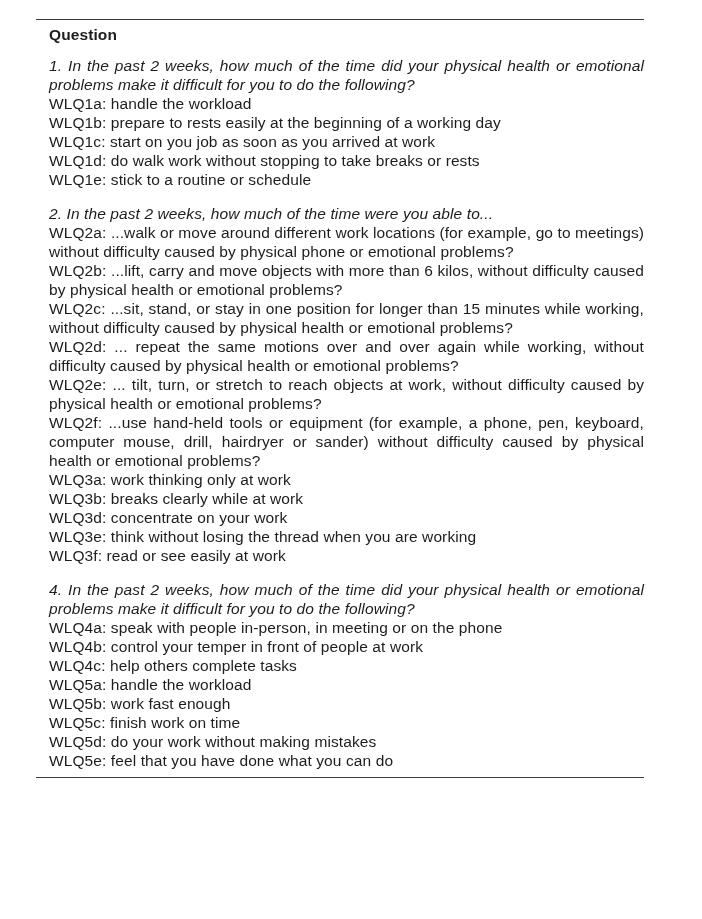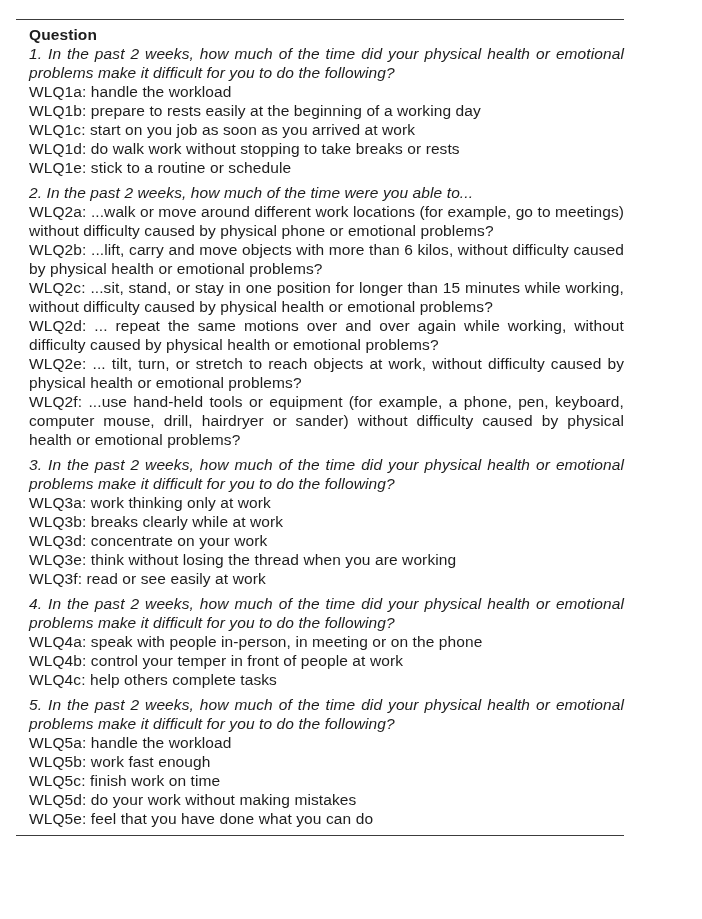--- a/index.html
+++ b/index.html
@@ -7,41 +7,41 @@
     width: 702px;
     height: 919px;
     background: #ffffff;
     font-family: "Liberation Sans", sans-serif;
     color: #1d1d1d;
     position: relative;
     overflow: hidden;
   }
   .table-fragment {
     position: absolute;
-    left: 16px;
+    left: 36px;
     top: 19px;
     width: 595px;
     border-top: 1px solid #3c3c3c;
     border-bottom: 1px solid #3c3c3c;
     padding: 5px 0 7px 13px;
     font-size: 15.5px;
     line-height: 19px;
     letter-spacing: 0.1px;
   }
   p { margin: 0; }
   .header {
     font-weight: bold;
     font-size: 15.5px;
   }
   .question {
     font-style: italic;
     text-align: justify;
-    margin-top: 6px;
+    margin-top: 15px;
   }
-  section:first-of-type .question { margin-top: 0; }
+  section:first-of-type .question { margin-top: 12px; }
   .item {
     text-align: justify;
   }
 </style>
 </head>
 <body>
 
 <div class="table-fragment">
 
   <p class="header">Question</p>
@@ -59,37 +59,35 @@
     <p class="question">2. In the past 2 weeks, how much of the time were you able to...</p>
     <p class="item">WLQ2a: ...walk or move around different work locations (for example, go to meetings) without difficulty caused by physical phone or emotional problems?</p>
     <p class="item">WLQ2b: ...lift, carry and move objects with more than 6 kilos, without difficulty caused by physical health or emotional problems?</p>
     <p class="item">WLQ2c: ...sit, stand, or stay in one position for longer than 15 minutes while working, without difficulty caused by physical health or emotional problems?</p>
     <p class="item">WLQ2d: ... repeat the same motions over and over again while working, without difficulty caused by physical health or emotional problems?</p>
     <p class="item">WLQ2e: ... tilt, turn, or stretch to reach objects at work, without difficulty caused by physical health or emotional problems?</p>
     <p class="item">WLQ2f: ...use hand-held tools or equipment (for example, a phone, pen, keyboard, computer mouse, drill, hairdryer or sander) without difficulty caused by physical health or emotional problems?</p>
   </section>
 
   <section>
-    <p class="question">3. In the past 2 weeks, how much of the time did your physical health or emotional problems make it difficult for you to do the following?</p>
     <p class="item">WLQ3a: work thinking only at work</p>
     <p class="item">WLQ3b: breaks clearly while at work</p>
     <p class="item">WLQ3d: concentrate on your work</p>
     <p class="item">WLQ3e: think without losing the thread when you are working</p>
     <p class="item">WLQ3f: read or see easily at work</p>
   </section>
 
   <section>
     <p class="question">4. In the past 2 weeks, how much of the time did your physical health or emotional problems make it difficult for you to do the following?</p>
     <p class="item">WLQ4a: speak with people in-person, in meeting or on the phone</p>
     <p class="item">WLQ4b: control your temper in front of people at work</p>
     <p class="item">WLQ4c: help others complete tasks</p>
   </section>
 
   <section>
-    <p class="question">5. In the past 2 weeks, how much of the time did your physical health or emotional problems make it difficult for you to do the following?</p>
     <p class="item">WLQ5a: handle the workload</p>
     <p class="item">WLQ5b: work fast enough</p>
     <p class="item">WLQ5c: finish work on time</p>
     <p class="item">WLQ5d: do your work without making mistakes</p>
     <p class="item">WLQ5e: feel that you have done what you can do</p>
   </section>
 
 </div>
 
 </body></html>

